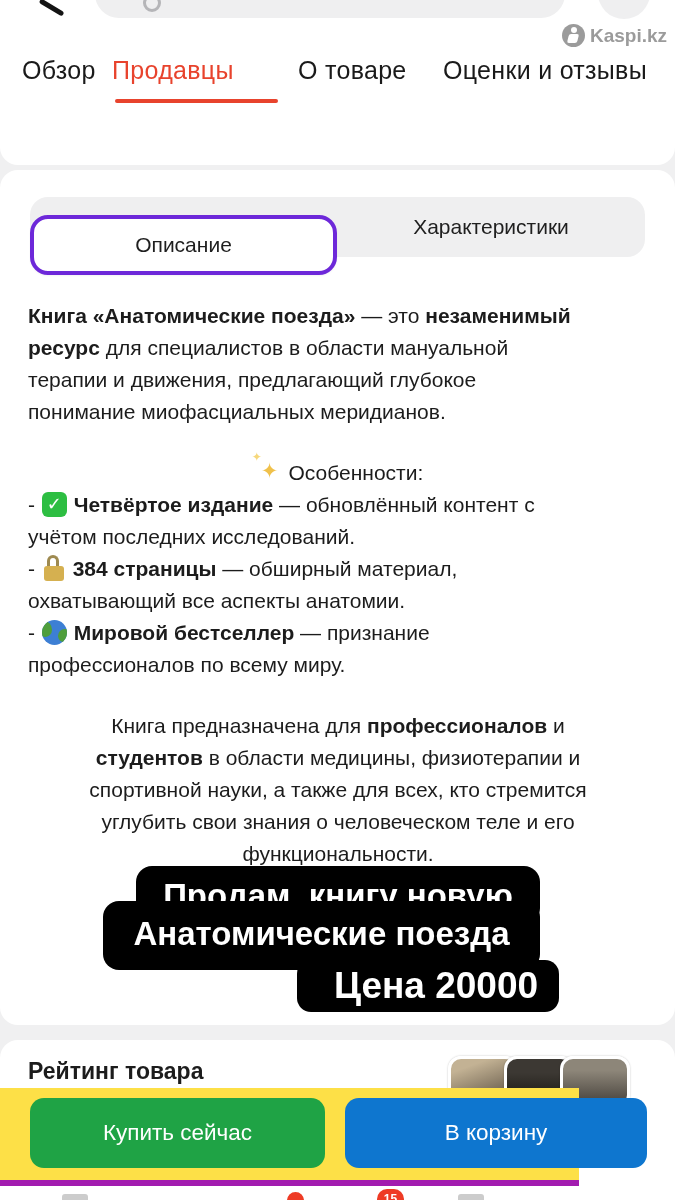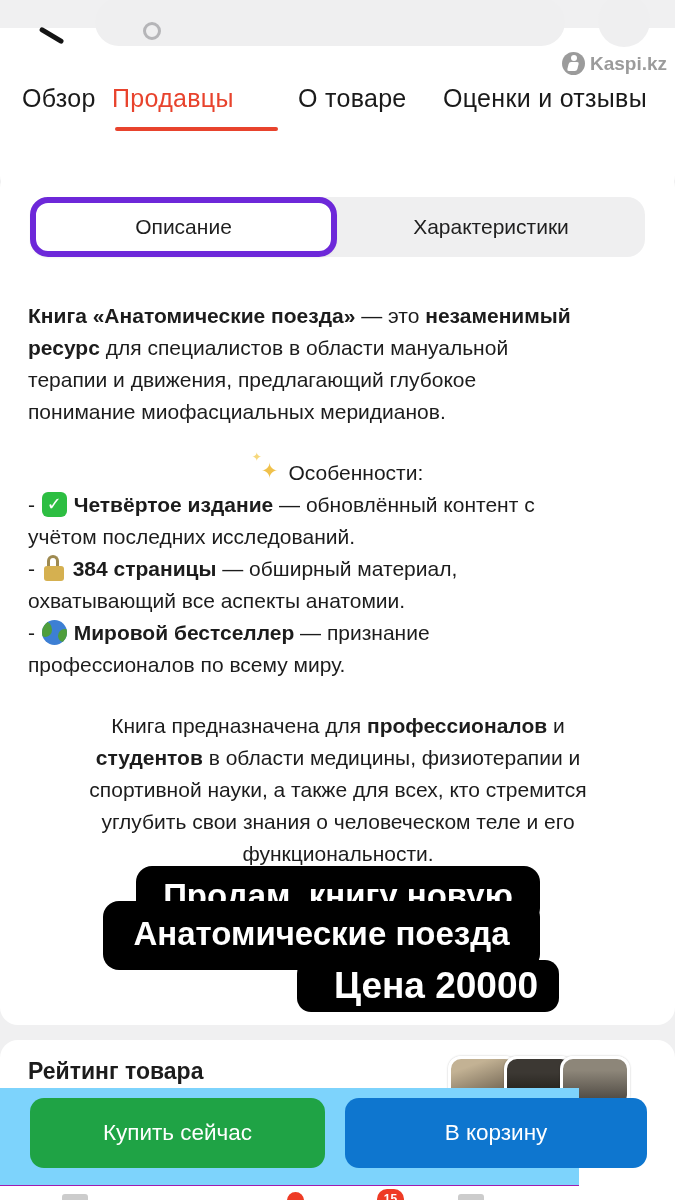--- a/index.html
+++ b/index.html
@@ -5,38 +5,38 @@
   html,body{margin:0;padding:0;background:#fff;}
   .screen{
     position:relative;width:675px;height:1200px;overflow:hidden;
     background:#f0f0f1;
     font-family:"Liberation Sans","DejaVu Sans",sans-serif;
     color:#1c1c1c;
   }
   .card{position:absolute;left:0;width:675px;background:#fff;}
 
   
-  .card-top{top:0;height:165px;border-radius:0 0 18px 18px;margin-top:28px;}
+  .card-top{top:0;height:165px;border-radius:0 0 18px 18px;}
   .back-arrow{position:absolute;left:40px;top:-2px;width:27px;height:5px;background:#141414;border-radius:3px;transform:rotate(31deg);transform-origin:left center;}
   .search-pill{position:absolute;left:95px;top:-30px;width:470px;height:48px;background:#efeff0;border-radius:24px;}
   .search-glass{position:absolute;left:48px;top:24px;width:12px;height:12px;border:3px solid #b5b5b8;border-radius:50%;}
   .circle-btn{position:absolute;left:598px;top:-33px;width:52px;height:52px;background:#efeff0;border-radius:50%;}
   .watermark{position:absolute;left:562px;top:24px;display:flex;align-items:center;gap:5px;color:#9b9b9b;font-weight:bold;font-size:19px;}
   .wm-logo{width:23px;height:23px;border-radius:50%;background:#9b9b9b;position:relative;flex:0 0 auto;}
   .wm-logo::before{content:"";position:absolute;left:9px;top:3px;width:6px;height:6px;background:#fff;border-radius:50%;}
   .wm-logo::after{content:"";position:absolute;left:6px;top:10px;width:10px;height:9px;background:#fff;border-radius:2px;transform:skewX(-14deg);}
   .tab{position:absolute;top:55px;font-size:25px;letter-spacing:.3px;color:#1a1a1a;line-height:30px;cursor:pointer;}
   .tab.active{color:#e8432d;}
   .tab-underline{position:absolute;left:115px;top:99px;width:163px;height:4px;background:#e8432d;border-radius:2px;}
 
   
   .card-desc{top:170px;height:855px;border-radius:18px;}
   .toggle{position:absolute;left:30px;top:27px;width:615px;height:60px;background:#efeff0;border-radius:18px;}
   .toggle-opt{position:absolute;top:0;height:60px;display:flex;align-items:center;justify-content:center;font-size:21px;color:#1f1f1f;cursor:pointer;}
-  .toggle-opt.active{left:0;width:307px;background:#fff;border:6px solid #6d28d9;border-radius:18px;box-sizing:border-box;box-shadow:0 1px 2px rgba(0,0,0,.05);}
+  .toggle-opt.active{left:0;width:307px;background:#fff;border:4px solid #6d28d9;border-radius:18px;box-sizing:border-box;box-shadow:0 1px 2px rgba(0,0,0,.05);margin-top:18px;}
   .toggle-opt.inactive{left:307px;width:308px;}
   .desc-body{position:absolute;left:28px;top:130px;width:620px;font-size:21px;line-height:32px;color:#1c1c1c;}
   .para{margin:0;}
   .para.gap{margin-top:29px;text-align:center;}
   .para b{font-weight:bold;}
   .collapse-link{position:absolute;left:253px;top:961px;font-size:22px;color:#333;cursor:pointer;}
 
   
   .emj{display:inline-block;vertical-align:-5px;position:relative;width:25px;height:25px;margin:0 1px;}
   .emj-sparkles{width:28px;}
@@ -61,21 +61,21 @@
   .card-rating{top:1040px;height:160px;border-radius:18px 18px 0 0;}
   .rating-title{position:absolute;left:28px;top:18px;font-size:23px;font-weight:bold;color:#1c1c1c;}
   .thumbs{position:absolute;left:448px;top:16px;display:flex;}
   .thumb{width:64px;height:46px;border:3px solid #fff;border-radius:13px;margin-left:-14px;box-shadow:0 0 2px rgba(0,0,0,.25);}
   .thumb:first-child{margin-left:0;}
   .thumb-1{background:linear-gradient(160deg,#c3b294 20%,#6b5f4e 80%);}
   .thumb-2{background:linear-gradient(180deg,#3c3833 30%,#17150f 100%);}
   .thumb-3{background:linear-gradient(180deg,#8d8679 25%,#45403a 100%);}
 
   
-  .action-bar{position:absolute;left:0;top:1088px;width:579px;height:98px;background:#7dd3fc;border-bottom:1px solid #a21caf;box-sizing:border-box;z-index:10;}
+  .action-bar{position:absolute;left:0;top:1088px;width:579px;height:98px;background:#fde047;border-bottom:6px solid #a21caf;box-sizing:border-box;z-index:10;}
   .btn{position:absolute;top:10px;height:70px;border:none;border-radius:14px;color:#fff;font-size:22.5px;font-family:inherit;cursor:pointer;}
   .btn-buy{left:30px;width:295px;background:#1fa345;}
   .btn-cart{left:345px;width:302px;background:#0e76cf;}
 
   
   .bottom-nav{position:absolute;left:0;top:1187px;width:675px;height:16px;background:#fff;z-index:11;}
   .nav-icon{position:absolute;background:#cccccc;border-radius:3px;width:26px;height:12px;top:7px;}
   .nav-icon.n1{left:62px;}
   .nav-icon.n2{left:458px;}
   .nav-dot{position:absolute;left:287px;top:5px;width:17px;height:17px;border-radius:50%;background:#ee3b25;}

